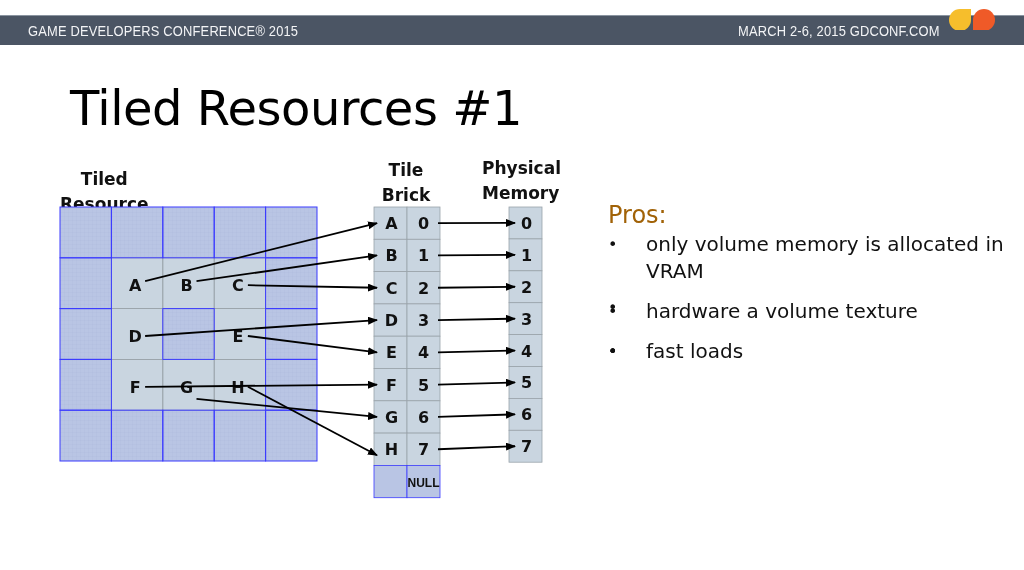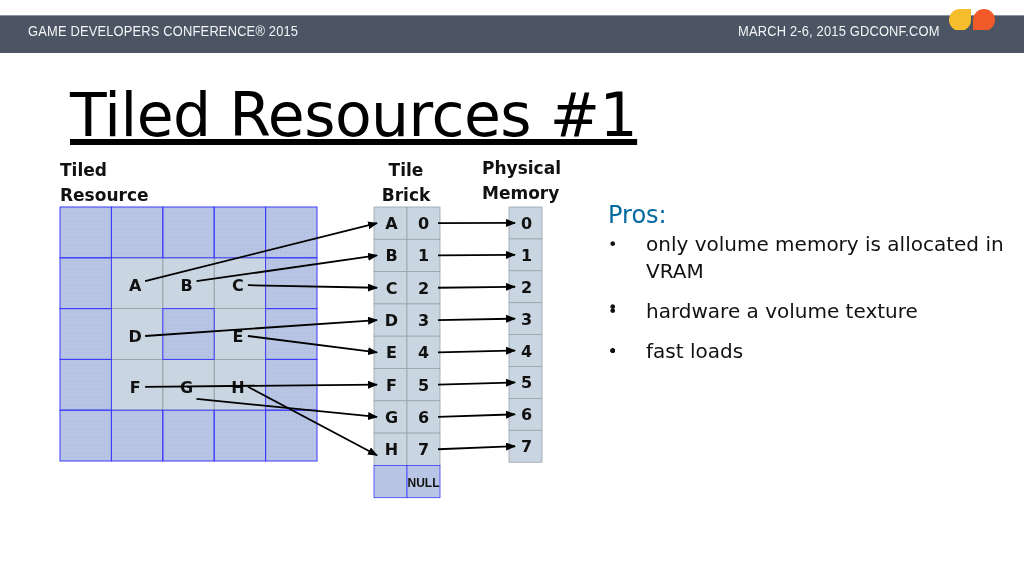--- a/index.html
+++ b/index.html
@@ -1,53 +1,53 @@
 <!DOCTYPE html>
 <html><head>
 <meta charset="utf-8">
 <style>
   * { margin: 0; padding: 0; box-sizing: border-box; }
   html, body { width: 1024px; height: 570px; background: #ffffff; overflow: hidden; }
   body { position: relative; font-family: "DejaVu Sans", sans-serif; color: #000; }
 
   .header-bar {
-    position: absolute; left: 0; top: 15px; width: 1024px; height: 38px;
+    position: absolute; left: 0; top: 15px; width: 1024px; height: 30px;
     background: #4b5564; border-top: 1px solid #8a94a0;
   }
   .header-left, .header-right {
     position: absolute; top: 6px; color: #f3f4f6;
     font-family: "Liberation Sans", sans-serif; font-size: 15px;
     letter-spacing: 0.2px; transform: scaleX(0.86); transform-origin: left center;
     white-space: nowrap;
   }
   .header-left { left: 28px; }
   .header-right { left: 738px; }
   .logo { position: absolute; left: 947px; top: 6px; width: 52px; height: 24px; }
 
   .slide-title {
     position: absolute; left: 70px; top: 80px;
-    font-family: "DejaVu Sans", sans-serif; font-size: 60px; font-weight: normal;
-    color: #000; letter-spacing: -0.5px; white-space: nowrap; text-decoration: underline;
+    font-family: "DejaVu Sans", sans-serif; font-size: 48px; font-weight: normal;
+    color: #000; letter-spacing: -0.5px; white-space: nowrap;
   }
 
   .diagram-label {
     position: absolute; font-family: "DejaVu Sans", sans-serif; font-weight: bold;
     font-size: 17px; line-height: 25px; color: #111; white-space: nowrap;
   }
-  .lbl-tiled { left: 60px; top: 158px; }
+  .lbl-tiled { left: 60px; top: 167px; text-align: center; }
   .lbl-pool { left: 380px; top: 158px; text-align: center; width: 52px; }
   .lbl-phys { left: 482px; top: 156px; text-align: left; width: 88px; }
 
   svg.diagram { position: absolute; left: 0; top: 0; width: 1024px; height: 570px; }
   .cell-text { font-family: "DejaVu Sans", sans-serif; font-weight: bold; font-size: 16px; fill: #111; }
   .null-text { font-family: "Liberation Sans", sans-serif; font-weight: bold; font-size: 12px; fill: #111; }
 
   .pros { position: absolute; left: 608px; top: 200px; width: 400px; }
   .pros-heading {
-    font-family: "DejaVu Sans", sans-serif; font-size: 24px; color: #0369a1; line-height: 30px;
+    font-family: "DejaVu Sans", sans-serif; font-size: 24px; color: #a16207; line-height: 30px;
   }
   .pros-list { list-style: none; margin-top: 1px; }
   .pros-item {
     position: relative; padding-left: 38px; font-family: "DejaVu Sans", sans-serif;
     font-size: 20px; line-height: 27px; color: #111; margin-bottom: 13px;
   }
   .pros-item:first-child { margin-bottom: 9px; }
   .pros-bullet { position: absolute; left: 0; top: 0; font-size: 16px; }
 </style>
 </head>

